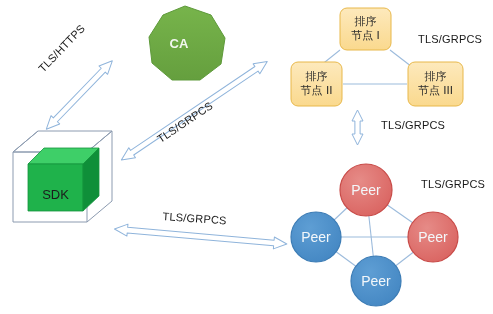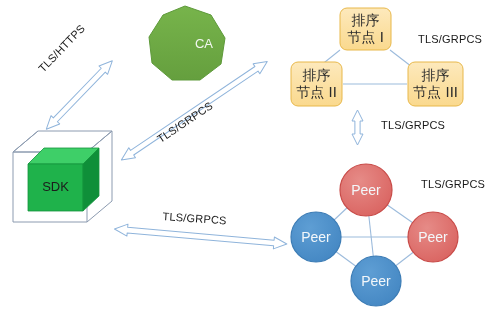--- a/index.html
+++ b/index.html
@@ -5,21 +5,21 @@
   html,body{margin:0;padding:0;background:#ffffff;}
   body{width:493px;height:314px;font-family:"Liberation Sans","DejaVu Sans",sans-serif;}
   #canvas{position:relative;width:493px;height:314px;overflow:hidden;background:#fff;}
   svg.layer{position:absolute;left:0;top:0;width:493px;height:314px;}
   .lbl{position:absolute;font-size:11px;color:#1a1a1a;white-space:nowrap;letter-spacing:.2px;}
   .node-txt{position:absolute;display:flex;align-items:center;justify-content:center;
             text-align:center;pointer-events:none;}
   .ca-txt{font-size:13px;color:#f2f7f0;}
   .sdk-txt{font-size:13px;color:#1c1c1c;}
   .peer-txt{font-size:14px;color:#f3f7fa;}
-  .ord-txt{font-size:14px;color:#2b2b2b;line-height:1.25;
+  .ord-txt{font-size:11px;color:#2b2b2b;line-height:1.25;
            font-family:"DejaVu Sans","Liberation Sans",sans-serif;}
 </style>
 </head>
 <body>
 
 <div id="canvas">
 
   <svg class="layer" viewBox="0 0 493 314">
     <defs>
       <linearGradient id="gCa" x1="0" y1="0" x2="0" y2="1">
@@ -84,23 +84,23 @@
       <polygon transform="translate(42,125) rotate(-46)" points="0,6 13,0 13,3.2 82,3.2 82,0 95,6 82,12 82,8.8 13,8.8 13,12"></polygon>
 
       <polygon transform="translate(118,155) rotate(-34)" points="0,6 13,0 13,3.2 163,3.2 163,0 176,6 163,12 163,8.8 13,8.8 13,12"></polygon>
 
       <polygon transform="translate(115,223) rotate(5)" points="0,6 13,0 13,3.2 160,3.2 160,0 173,6 160,12 160,8.8 13,8.8 13,12"></polygon>
 
       <polygon transform="translate(363,110) rotate(90)" points="0,5.5 11,0 11,2.9 24,2.9 24,0 35,5.5 24,11 24,8.1 11,8.1 11,11"></polygon>
     </g>
   </svg>
 
-  <div class="node-txt ca-txt" style="left:166px;top:6px;width:76px;height:74px;">CA</div>
+  <div class="node-txt ca-txt" style="left:141px;top:6px;width:76px;height:74px;font-weight:bold;">CA</div>
 
-  <div class="node-txt sdk-txt" style="left:28px;top:164px;width:55px;height:44px;">SDK</div>
+  <div class="node-txt sdk-txt" style="left:28px;top:172px;width:55px;height:44px;">SDK</div>
 
   <div class="node-txt ord-txt" style="left:340px;top:8px;width:51px;height:42px;flex-direction:column;">
     <span>排序</span>
     <span>节点 I</span>
   </div>
   <div class="node-txt ord-txt" style="left:291px;top:62px;width:51px;height:44px;flex-direction:column;">
     <span>排序</span>
     <span>节点 II</span>
   </div>
   <div class="node-txt ord-txt" style="left:408px;top:62px;width:55px;height:44px;flex-direction:column;">

